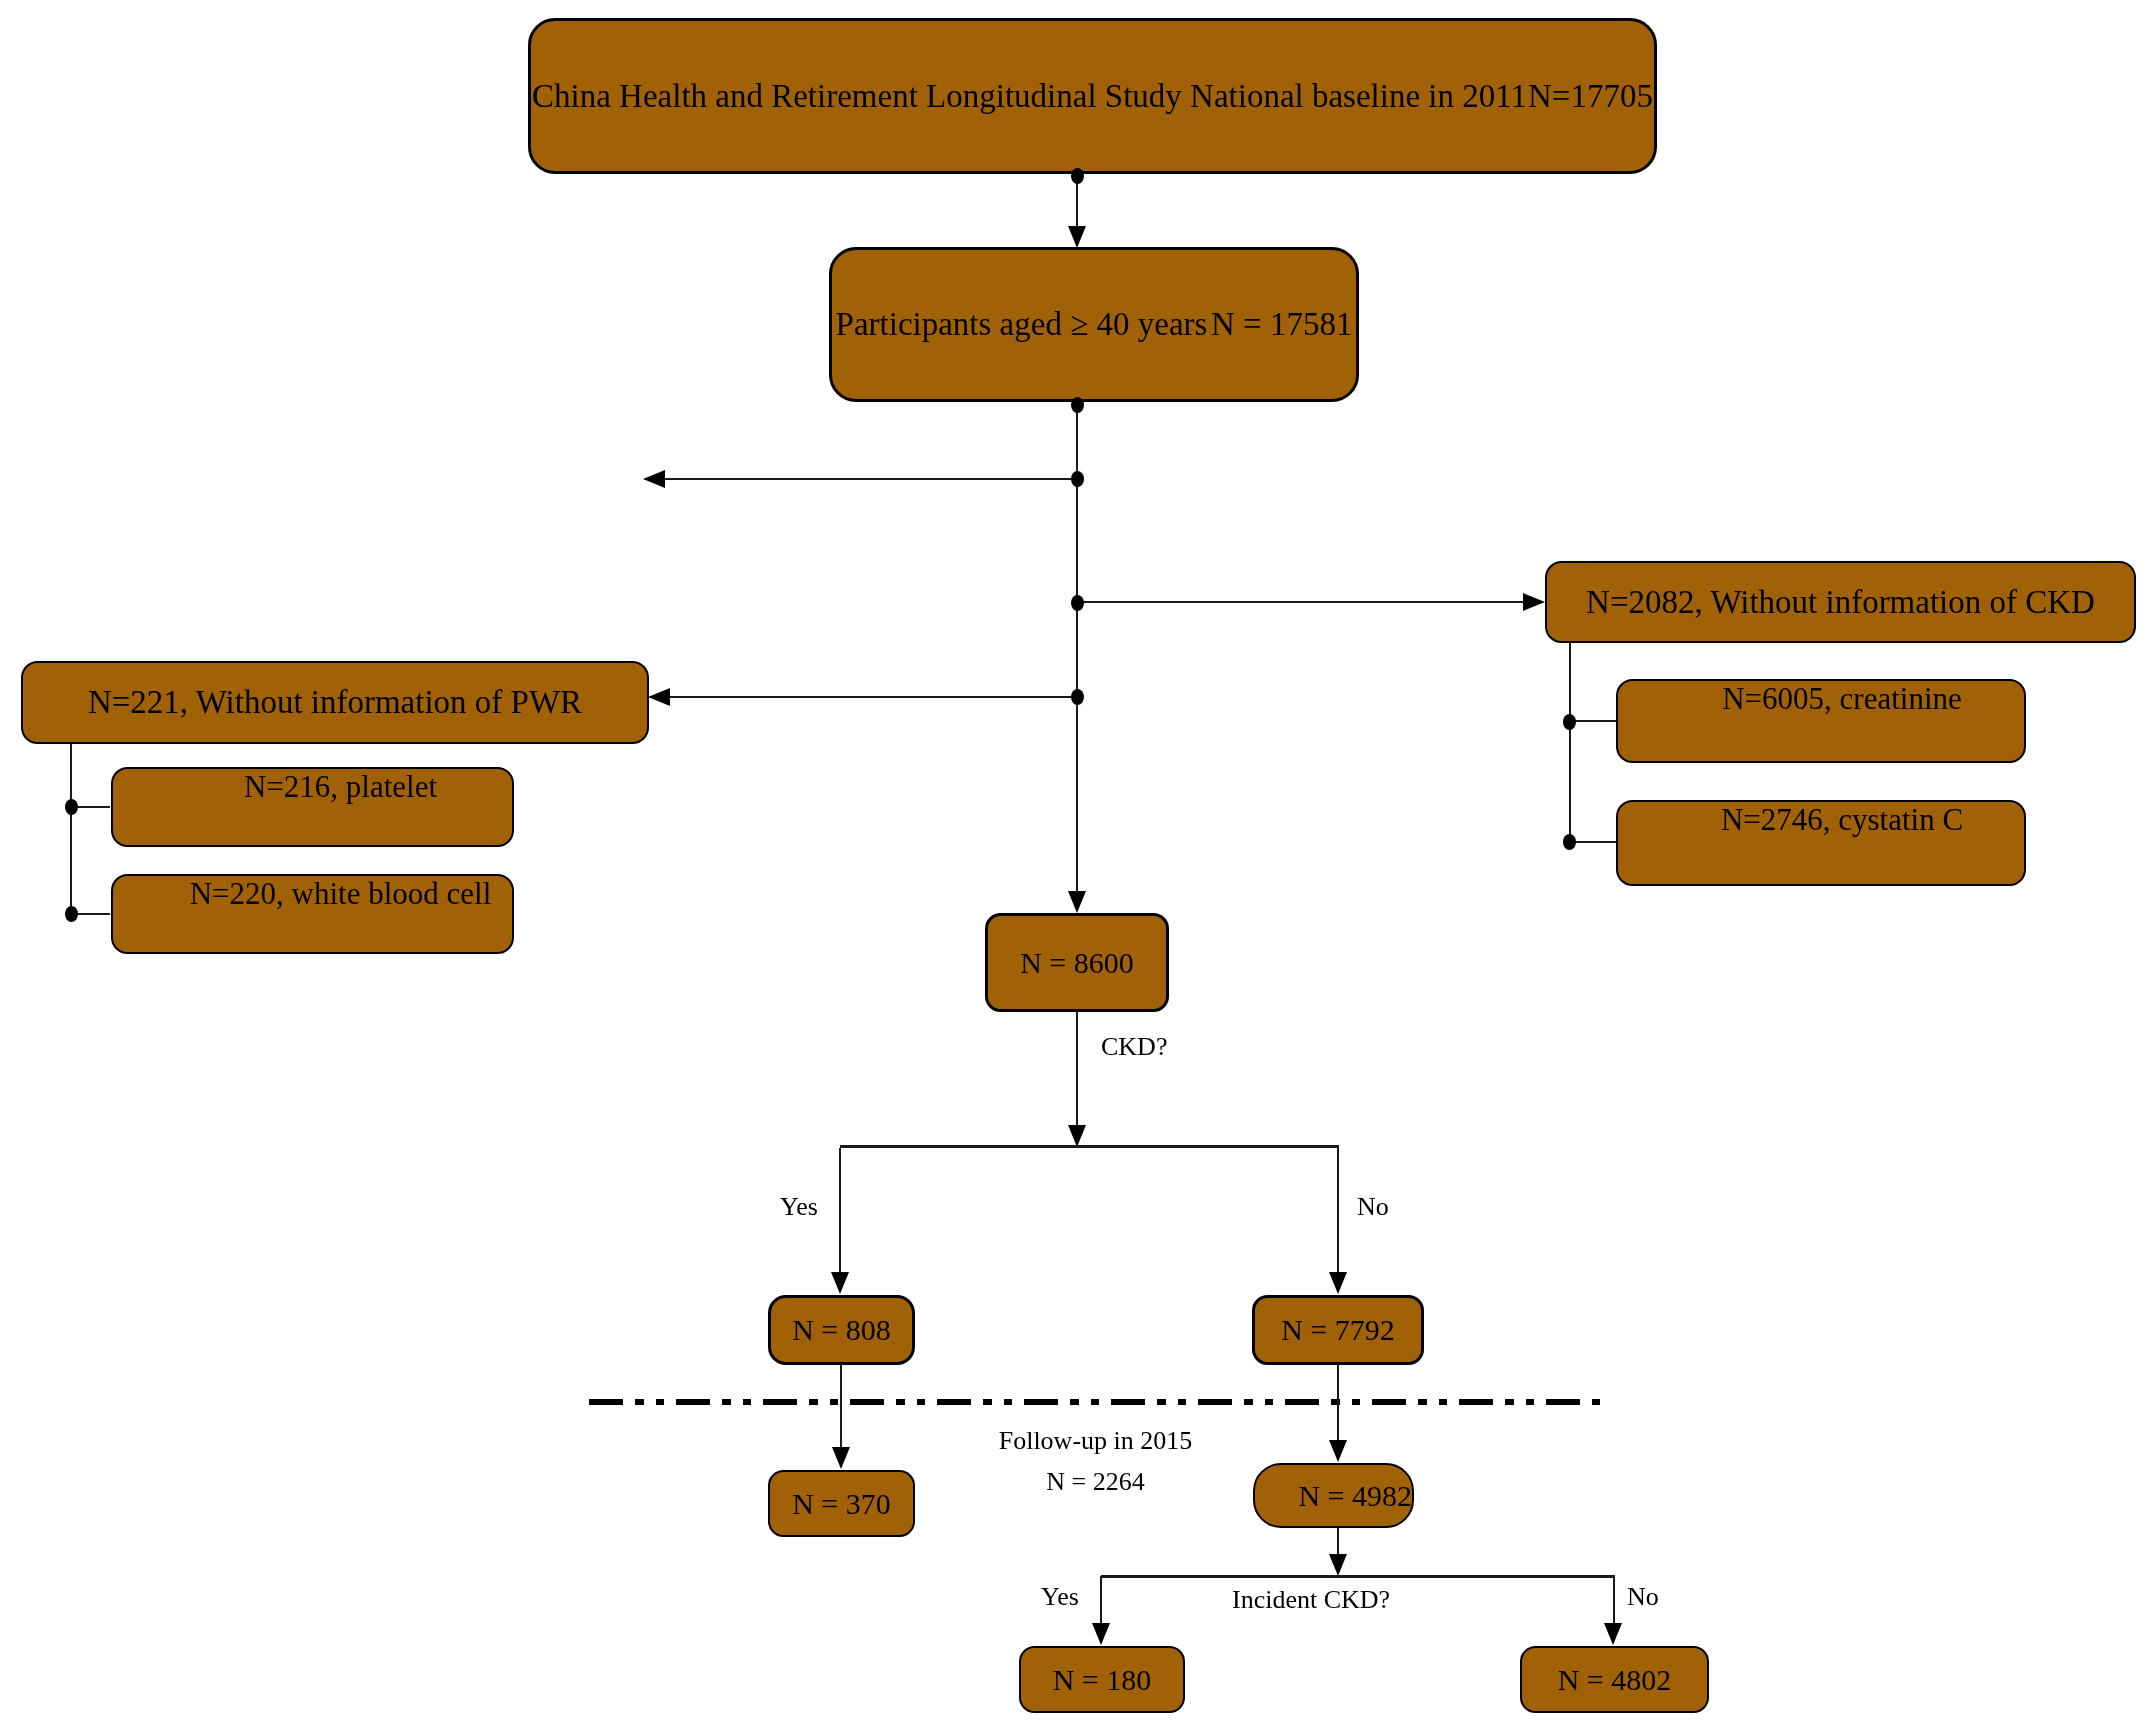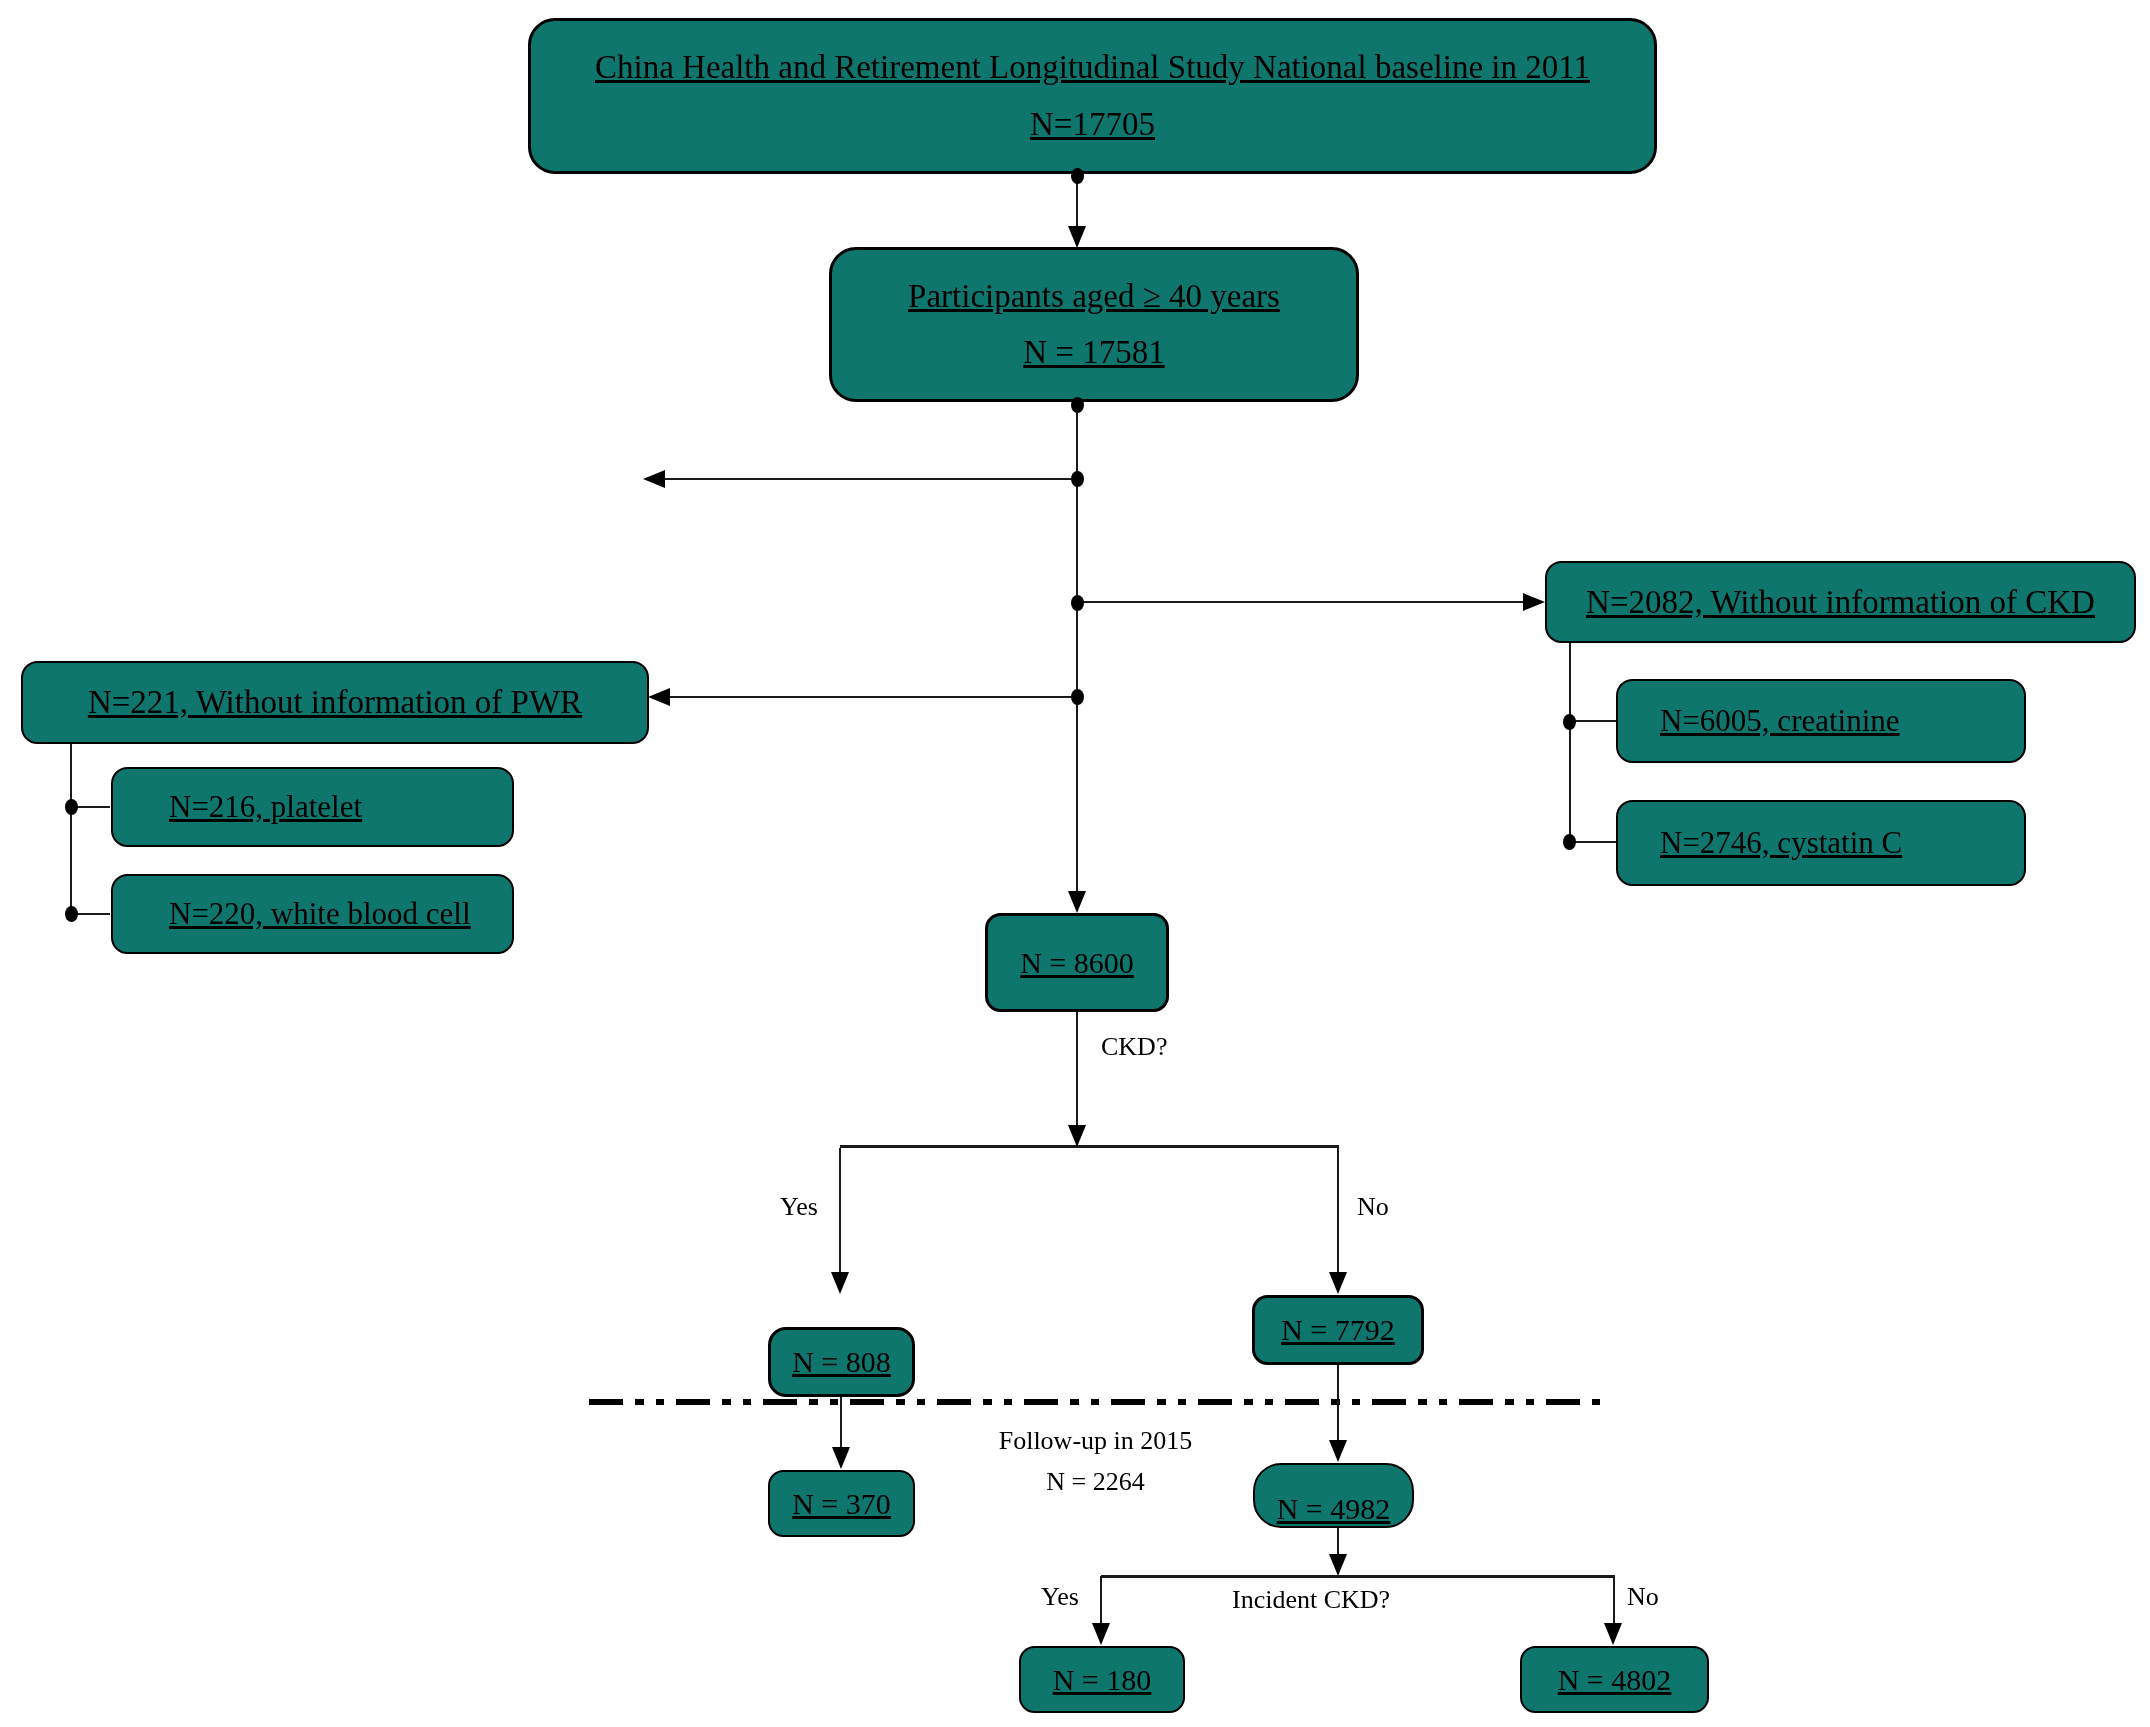--- a/index.html
+++ b/index.html
@@ -8,31 +8,29 @@
     width:2151px;
     height:1727px;
     background:#ffffff;
     font-family:"Liberation Serif", serif;
     color:#000;
     overflow:hidden;
   }
   .box{
     position:absolute;
     box-sizing:border-box;
-    background:#0f766e;
+    background:#a16207;
     border:2.4px solid #000;
     border-radius:20px;
     display:flex;
-    flex-direction:column;
     align-items:center;
     justify-content:space-evenly;
     text-align:center;
     white-space:nowrap;
     z-index:3;
-    text-decoration:underline;
   }
   .box.thick{border-width:3.6px;border-radius:27px;}
   .box.leftalign{align-items:flex-start;text-align:left;}
   .vline,.hline{position:absolute;background:#1a1a1a;z-index:1;}
   .vline{width:1.8px;}
   .hline{height:1.8px;}
   .hline.split{height:3px;}
   .dashline{
     position:absolute;height:6px;z-index:1;
     background:repeating-linear-gradient(90deg,
@@ -92,21 +90,21 @@
   </div>
 
   <div class="box leftalign f52" style="left:1616px;top:800px;width:410px;height:86px;border-radius:16.6px;padding-left:42px;justify-content:center;">
     <span>N=2746, cystatin C</span>
   </div>
 
   <div class="box thick f50" style="left:985px;top:913px;width:184px;height:99px;border-radius:15.5px;justify-content:center;">
     <span>N = 8600</span>
   </div>
 
-  <div class="box thick f50" style="left:768px;top:1295px;width:147px;height:70px;border-radius:18px;justify-content:center;margin-top:32px;">
+  <div class="box thick f50" style="left:768px;top:1295px;width:147px;height:70px;border-radius:18px;justify-content:center;">
     <span>N = 808</span>
   </div>
 
   <div class="box thick f50" style="left:1252px;top:1295px;width:172px;height:70px;border-radius:15.5px;justify-content:center;">
     <span>N = 7792</span>
   </div>
 
   <div class="box f50" style="left:768px;top:1470px;width:147px;height:67px;border-radius:15.5px;justify-content:center;">
     <span>N = 370</span>
   </div>

